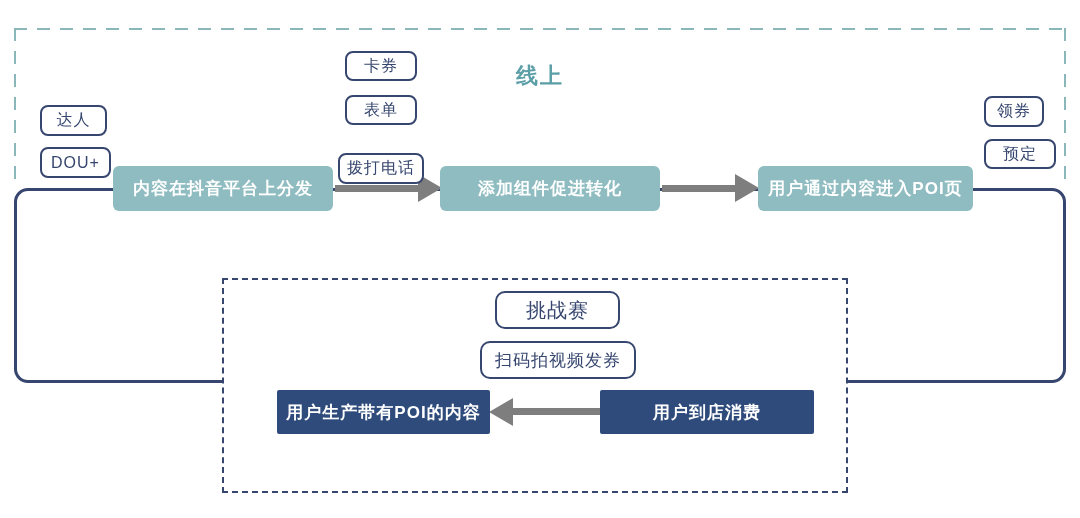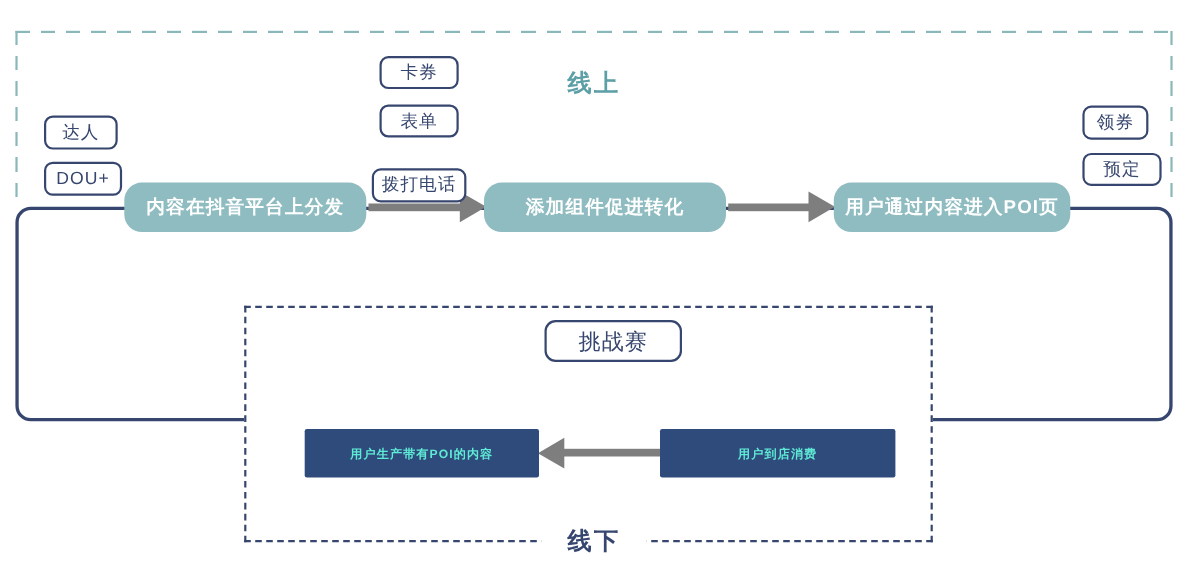--- a/index.html
+++ b/index.html
@@ -31,30 +31,30 @@
     box-sizing:border-box;border:3px solid var(--navy);border-radius:14px;z-index:1;}
 
   
   .offline-box{position:absolute;left:222px;top:278px;width:626px;height:215px;
     box-sizing:border-box;border:2px dashed var(--navy);background:var(--background);z-index:2;}
   .offline-label{position:absolute;left:540px;top:477px;transform:translateX(-50%);
     background:var(--background);padding:0 24px;color:var(--navy);
     font-size:22px;font-weight:bold;letter-spacing:2px;z-index:6;}
 
   
-  .flow-box{position:absolute;box-sizing:border-box;height:45px;border-radius:16px;
+  .flow-box{position:absolute;box-sizing:border-box;height:45px;border-radius:6px;
     background:var(--teal-box);color:#fff;font-size:17px;font-weight:bold;
     display:flex;align-items:center;justify-content:center;z-index:4;letter-spacing:1px;}
   .fb1{left:113px;top:166px;width:220px;}
   .fb2{left:440px;top:166px;width:220px;}
   .fb3{left:758px;top:166px;width:215px;}
 
   
   .dark-box{position:absolute;box-sizing:border-box;height:44px;border-radius:2px;
-    background:var(--dark-box);color:#5eead4;font-size:11px;font-weight:bold;
+    background:var(--dark-box);color:#ffffff;font-size:17px;font-weight:bold;
     display:flex;align-items:center;justify-content:center;z-index:4;letter-spacing:1px;}
   .db-produce{left:277px;top:390px;width:213px;}
   .db-consume{left:600px;top:390px;width:214px;}
 
   
   .tag{position:absolute;box-sizing:border-box;border:2px solid var(--navy);
     border-radius:8px;background:#fff;color:var(--navy);font-size:16px;
     display:flex;align-items:center;justify-content:center;z-index:5;letter-spacing:1px;text-align:right;}
   .t-daren{left:40px;top:105px;width:67px;height:31px;}
   .t-dou{left:40px;top:147px;width:71px;height:31px;}
@@ -87,21 +87,20 @@
 <div id="canvas">
 
   <div class="online-top"></div>
   <div class="online-left"></div>
   <div class="online-right"></div>
   <div class="online-label">线上</div>
 
   <div class="solid-loop"></div>
 
   <div class="offline-box"></div>
-  <div class="offline-label">线下</div>
 
   <div class="flow-box fb1">内容在抖音平台上分发</div>
   <div class="flow-box fb2">添加组件促进转化</div>
   <div class="flow-box fb3">用户通过内容进入POI页</div>
 
   <div class="shaft sh1"></div>
   <div class="head-right hd1"></div>
   <div class="shaft sh2"></div>
   <div class="head-right hd2"></div>
 
@@ -115,14 +114,15 @@
   <div class="tag t-dou">DOU+</div>
 
   <div class="tag t-kaquan">卡券</div>
   <div class="tag t-biaodan">表单</div>
   <div class="tag t-phone">拨打电话</div>
 
   <div class="tag t-lingquan">领券</div>
   <div class="tag t-yuding">预定</div>
 
   <div class="tag t-challenge">挑战赛</div>
+  <div class="tag t-scan">扫码拍视频发券</div>
 
 </div>
 
 </body></html>

